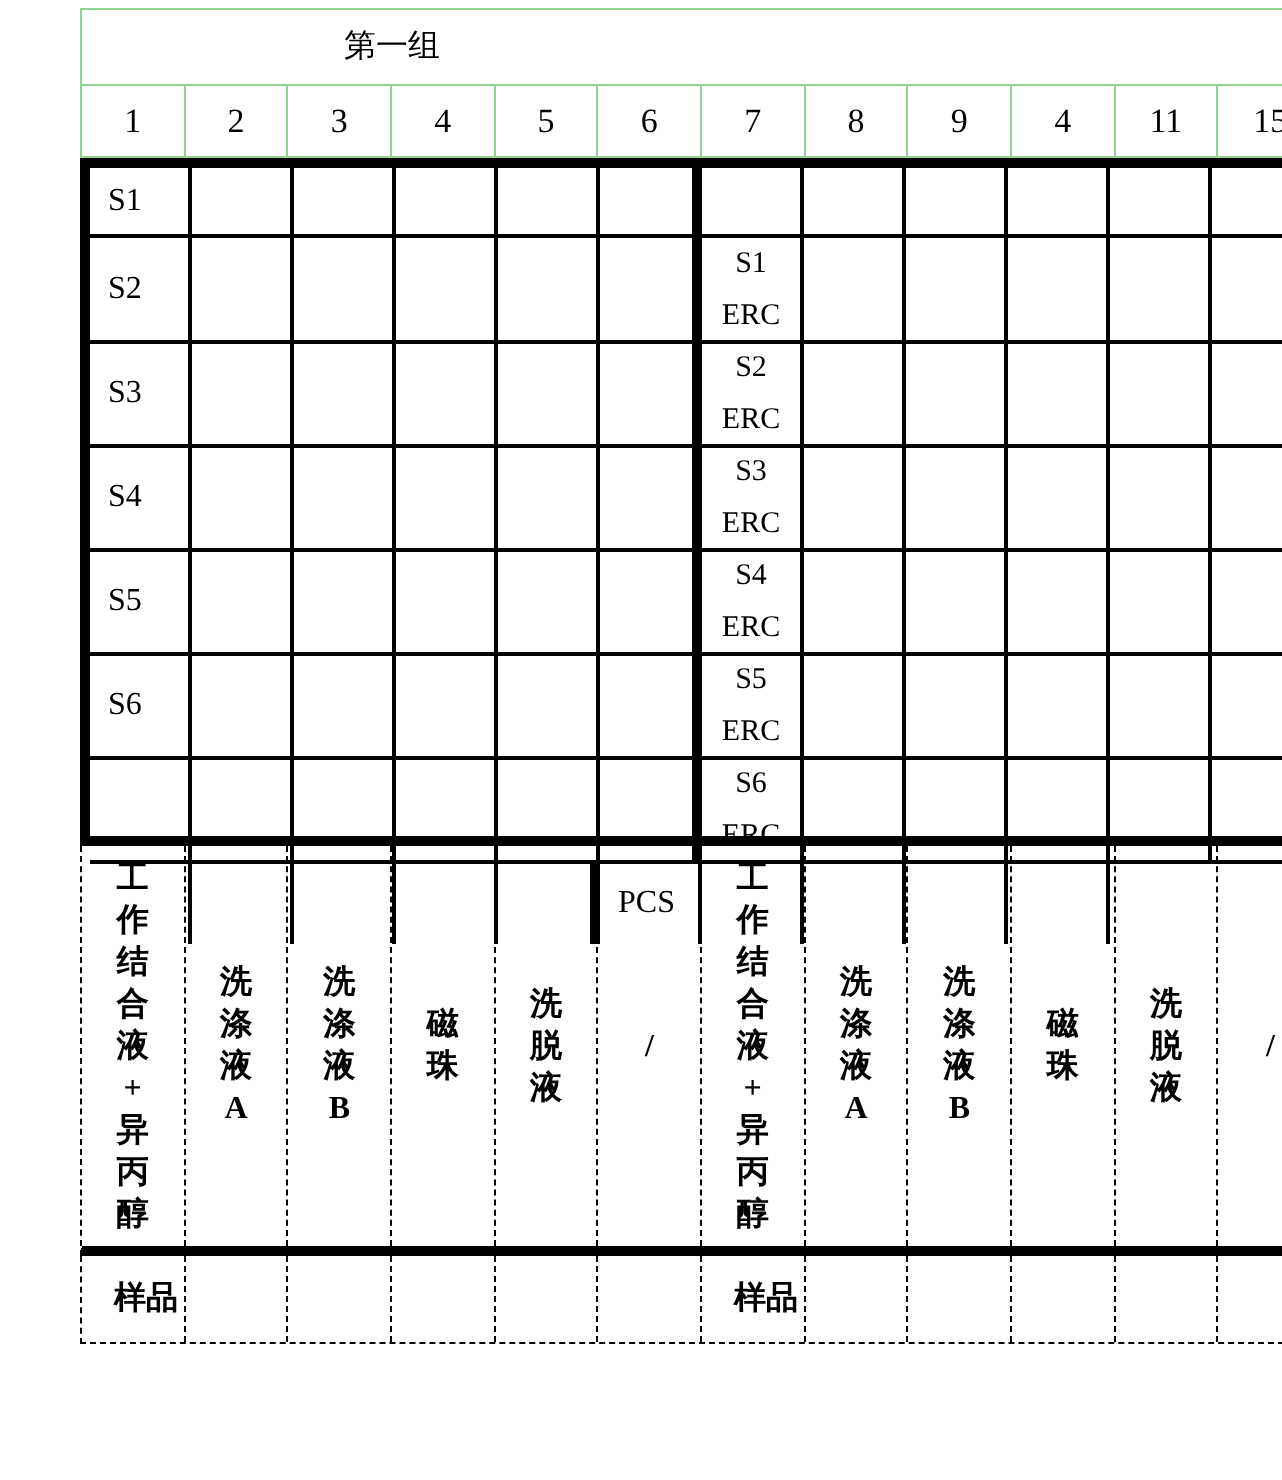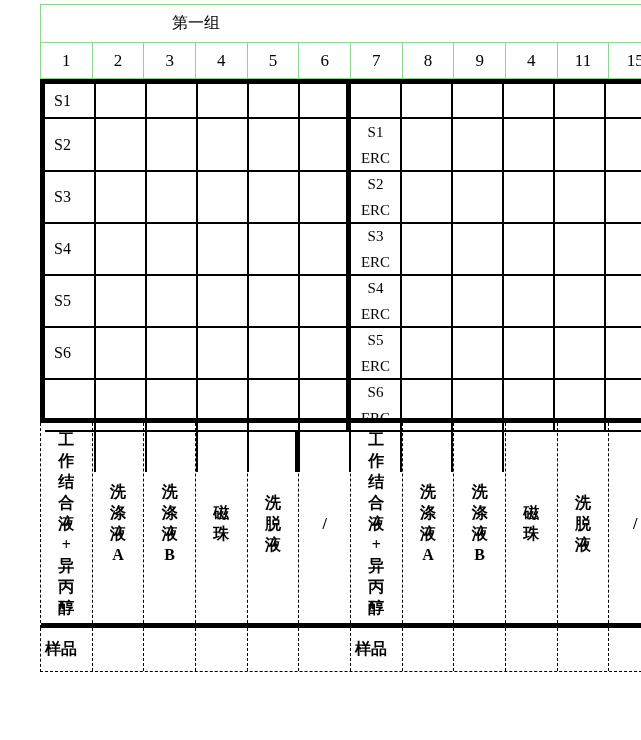--- a/index.html
+++ b/index.html
@@ -76,21 +76,21 @@
   
   .sample-row{
     display:grid;grid-template-columns:repeat(12,1fr);height:44px;
     border-left:1.5px dashed var(--ink);border-right:1.5px dashed var(--ink);
     border-bottom:1.5px dashed var(--ink);box-sizing:border-box;
   }
   .scell{
     border-right:1.5px dashed var(--ink);
     display:flex;align-items:center;justify-content:flex-start;
     padding-left:4px;font-weight:bold;font-size:16px;
-    box-sizing:border-box;overflow:hidden;
+    box-sizing:border-box;overflow:hidden;margin-left:12px;
   }
   .scell.lastC{border-right:none;}
 </style>
 </head>
 <body>
 
 <div class="sheet">
 
   <div class="hdr-groups">
     <div class="group-cell">第一组</div>
@@ -200,20 +200,21 @@
       <div class="mcell"></div>
       <div class="mcell"></div>
       <div class="mcell"></div>
       <div class="mcell"></div>
       <div class="mcell lastC"></div>
       <div class="mcell lastR"></div>
       <div class="mcell lastR"></div>
       <div class="mcell lastR"></div>
       <div class="mcell lastR"></div>
       <div class="mcell thickR lastR"></div>
+      <div class="mcell lastR leftlab">PCS</div>
       <div class="mcell lastR"></div>
       <div class="mcell lastR"></div>
       <div class="mcell lastR"></div>
       <div class="mcell lastR"></div>
       <div class="mcell lastC lastR"></div>
     </div>
 
   <div class="reagent-row" id="reagent-row">
       <div class="rcell">
         <div class="vtext">工

